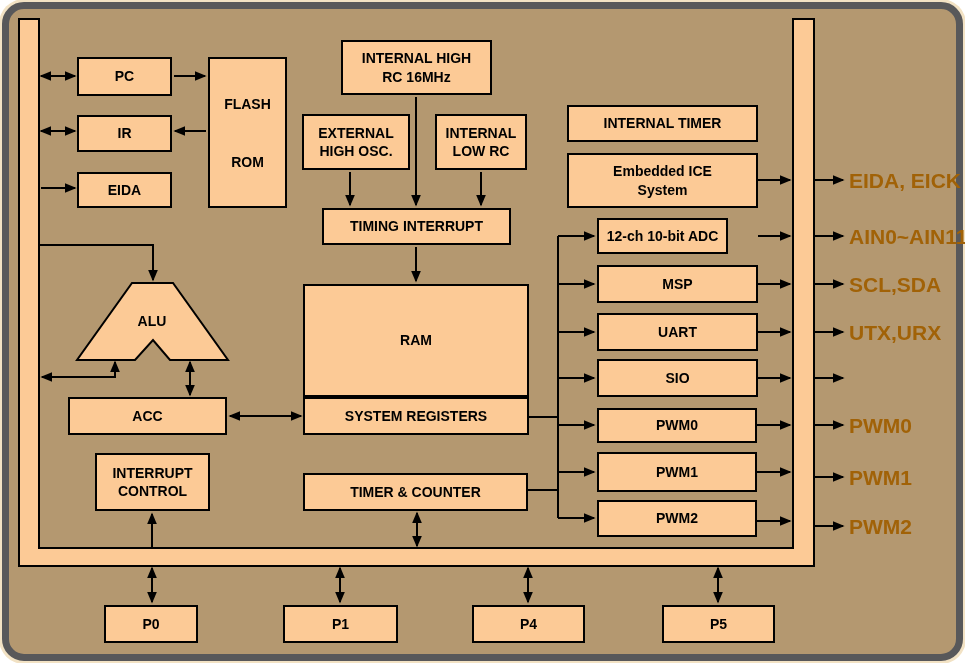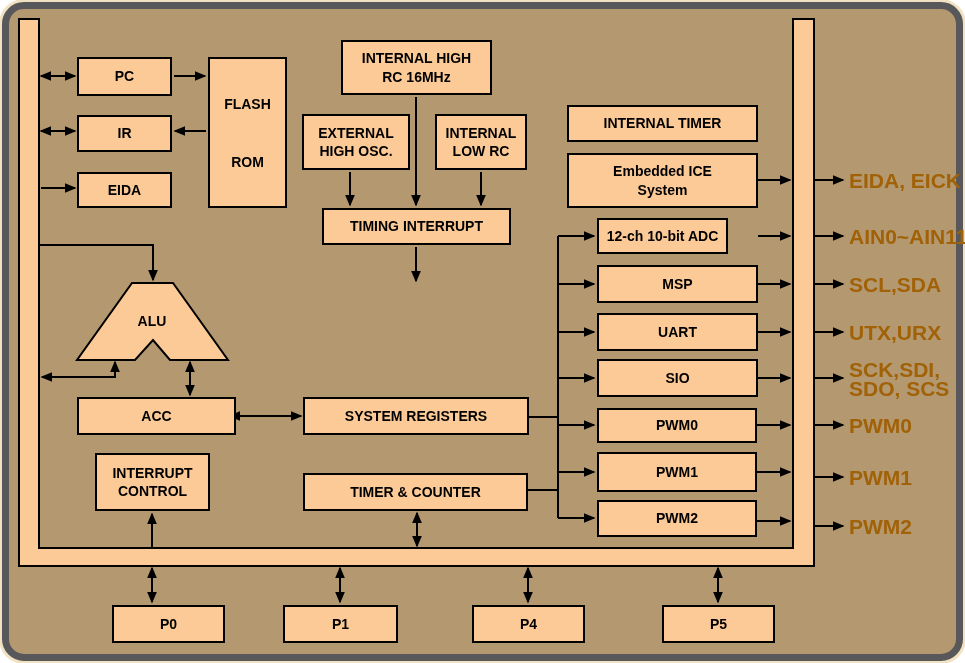--- a/index.html
+++ b/index.html
@@ -111,43 +111,42 @@
   <div class="box" style="left:77px;top:172px;width:95px;height:36px">EIDA</div>
   <div class="box tall" style="left:208px;top:57px;width:79px;height:151px">FLASH
 ROM</div>
   <div class="box" style="left:341px;top:40px;width:151px;height:55px">INTERNAL HIGH
 RC 16MHz</div>
   <div class="box" style="left:302px;top:114px;width:108px;height:56px">EXTERNAL
 HIGH OSC.</div>
   <div class="box" style="left:435px;top:114px;width:92px;height:56px">INTERNAL
 LOW RC</div>
   <div class="box" style="left:322px;top:208px;width:189px;height:37px">TIMING INTERRUPT</div>
+  <div class="box" style="left:303px;top:284px;width:226px;height:113px">RAM</div>
   <div class="box" style="left:303px;top:397px;width:226px;height:38px">SYSTEM REGISTERS</div>
   <div class="alu-label" style="left:117px;top:313px;width:70px">ALU</div>
-  <div class="box" style="left:77px;top:397px;width:159px;height:38px">ACC</div>
+  <div class="box" style="left:68px;top:397px;width:159px;height:38px">ACC</div>
   <div class="box" style="left:95px;top:453px;width:115px;height:58px">INTERRUPT
 CONTROL</div>
   <div class="box" style="left:303px;top:473px;width:225px;height:38px">TIMER &amp; COUNTER</div>
   <div class="box" style="left:567px;top:105px;width:191px;height:37px">INTERNAL TIMER</div>
   <div class="box" style="left:567px;top:153px;width:191px;height:55px">Embedded ICE
 System</div>
   <div class="box" style="left:597px;top:218px;width:131px;height:36px">12-ch 10-bit ADC</div>
   <div class="box" style="left:597px;top:313px;width:161px;height:38px">UART</div>
   <div class="box" style="left:597px;top:265px;width:161px;height:38px">MSP</div>
   <div class="box" style="left:597px;top:359px;width:161px;height:38px">SIO</div>
   <div class="box" style="left:597px;top:408px;width:160px;height:35px">PWM0</div>
   <div class="box" style="left:597px;top:452px;width:160px;height:40px">PWM1</div>
   <div class="box" style="left:597px;top:500px;width:160px;height:37px">PWM2</div>
-  <div class="box" style="left:112px;top:605px;width:113px;height:38px">P0</div>
+  <div class="box" style="left:104px;top:605px;width:94px;height:38px">P0</div>
   <div class="box" style="left:283px;top:605px;width:115px;height:38px">P1</div>
   <div class="box" style="left:472px;top:605px;width:113px;height:38px">P4</div>
   <div class="box" style="left:662px;top:605px;width:113px;height:38px">P5</div>
 
   <div class="pin" style="left:849px;top:171px">EIDA, EICK</div>
   <div class="pin" style="left:849px;top:227px">AIN0~AIN11</div>
   <div class="pin" style="left:849px;top:275px">SCL,SDA</div>
   <div class="pin" style="left:849px;top:323px">UTX,URX</div>
-  <div class="pin" style="left:849px;top:360px">SCK,SDI,
-SDO, SCS</div>
   <div class="pin" style="left:849px;top:416px">PWM0</div>
   <div class="pin" style="left:849px;top:468px">PWM1</div>
   <div class="pin" style="left:849px;top:517px">PWM2</div>
 </div>
 
 </body></html>

